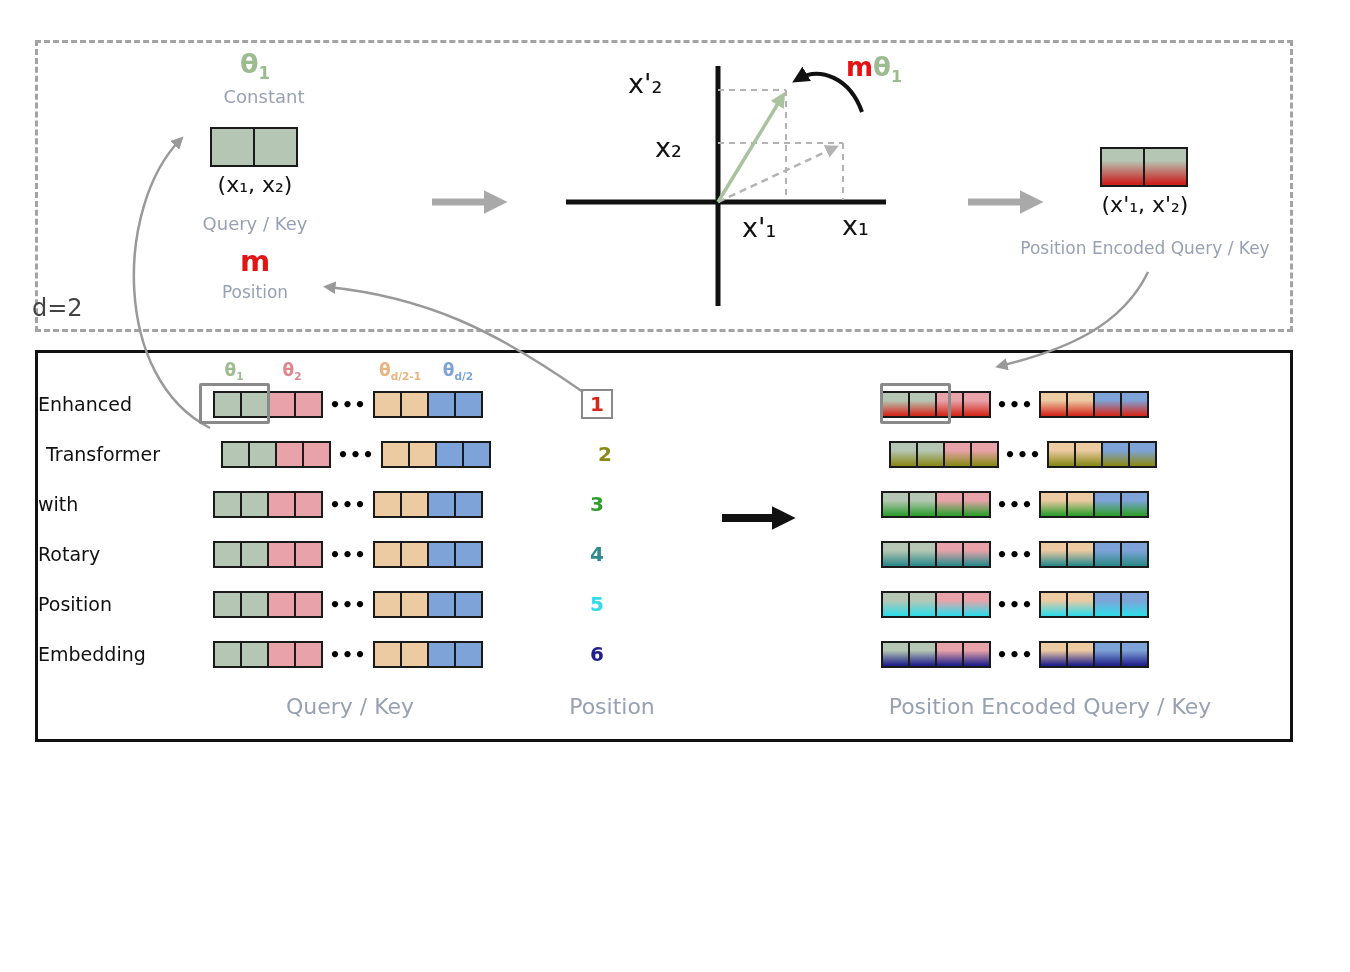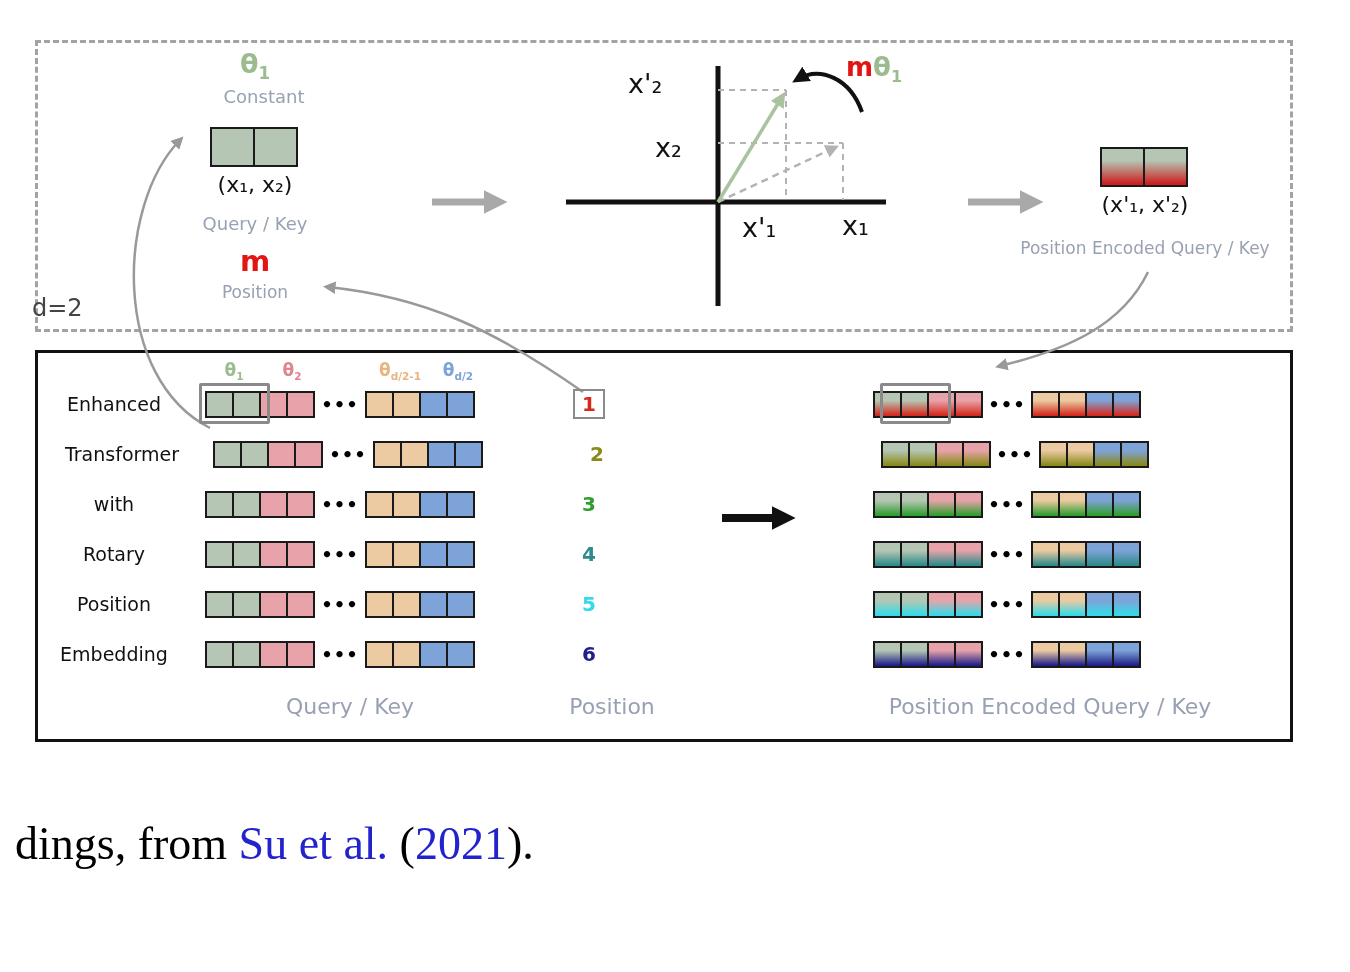--- a/index.html
+++ b/index.html
@@ -22,21 +22,21 @@
   .rot-label { font-size:26px; font-weight:bold; }
   .rot-m { color:#e21414; }
   .rot-theta { color:#9cbb8f; }
   .collab { color:#98a1b3; font-size:22px; text-align:center; }
   .hl { border:3px solid #8a8a8a; border-radius:2px; }
   #theta-header-row { position:absolute; left:205px; top:360px; display:flex; }
   .theta-label { width:58px; text-align:center; font-weight:bold; font-size:17px; white-space:nowrap; }
   .hdr-gap { width:50px; }
   #rows { position:absolute; left:38px; top:384px; width:1290px; height:312px; }
   .row { position:absolute; left:0; display:flex; align-items:center; height:40px; }
-  .slot-word { width:152px; text-align:center; margin-right:15px; font-size:19px; color:#111; }
+  .slot-word { width:152px; text-align:left; margin-right:23px; font-size:19px; color:#111; }
   .cell-block { display:flex; }
   .cell { width:29px; height:27px; border:2px solid #1a1a1a; }
   .cell + .cell { margin-left:-2px; }
   .slot-dots, .slot-dots2 { text-align:center; font-weight:bold; font-size:18px; letter-spacing:1px; color:#000; }
   .slot-dots { width:50px; }
   .slot-dots2 { width:48px; }
   .gap1 { width:95px; } .gap2 { width:265px; }
   .slot-pos { width:38px; text-align:center; }
   .pos-num { font-size:20px; font-weight:bold; }
   .pos-num.boxed { display:inline-block; border:2.5px solid #8a8a8a; padding:0 7px; line-height:26px; }
@@ -330,16 +330,15 @@
     </div>
 
   <div class="abs hl" style="left:199px; top:383px; width:71px; height:41px;"></div>
   <div class="abs hl" style="left:880px; top:383px; width:71px; height:41px;"></div>
 
   <div class="abs collab" style="left:240px; top:694px; width:220px;">Query / Key</div>
   <div class="abs collab" style="left:552px; top:694px; width:120px;">Position</div>
   <div class="abs collab" style="left:850px; top:694px; width:400px;">Position Encoded Query / Key</div>
 
   <div class="caption">
-    <div class="cap-line2"><span>dings, from </span><span class="link">Su et al.</span><span> (</span><span class="link">2021</span><span>).</span></div>
   </div>
 
 </div>
 
 </body></html>

